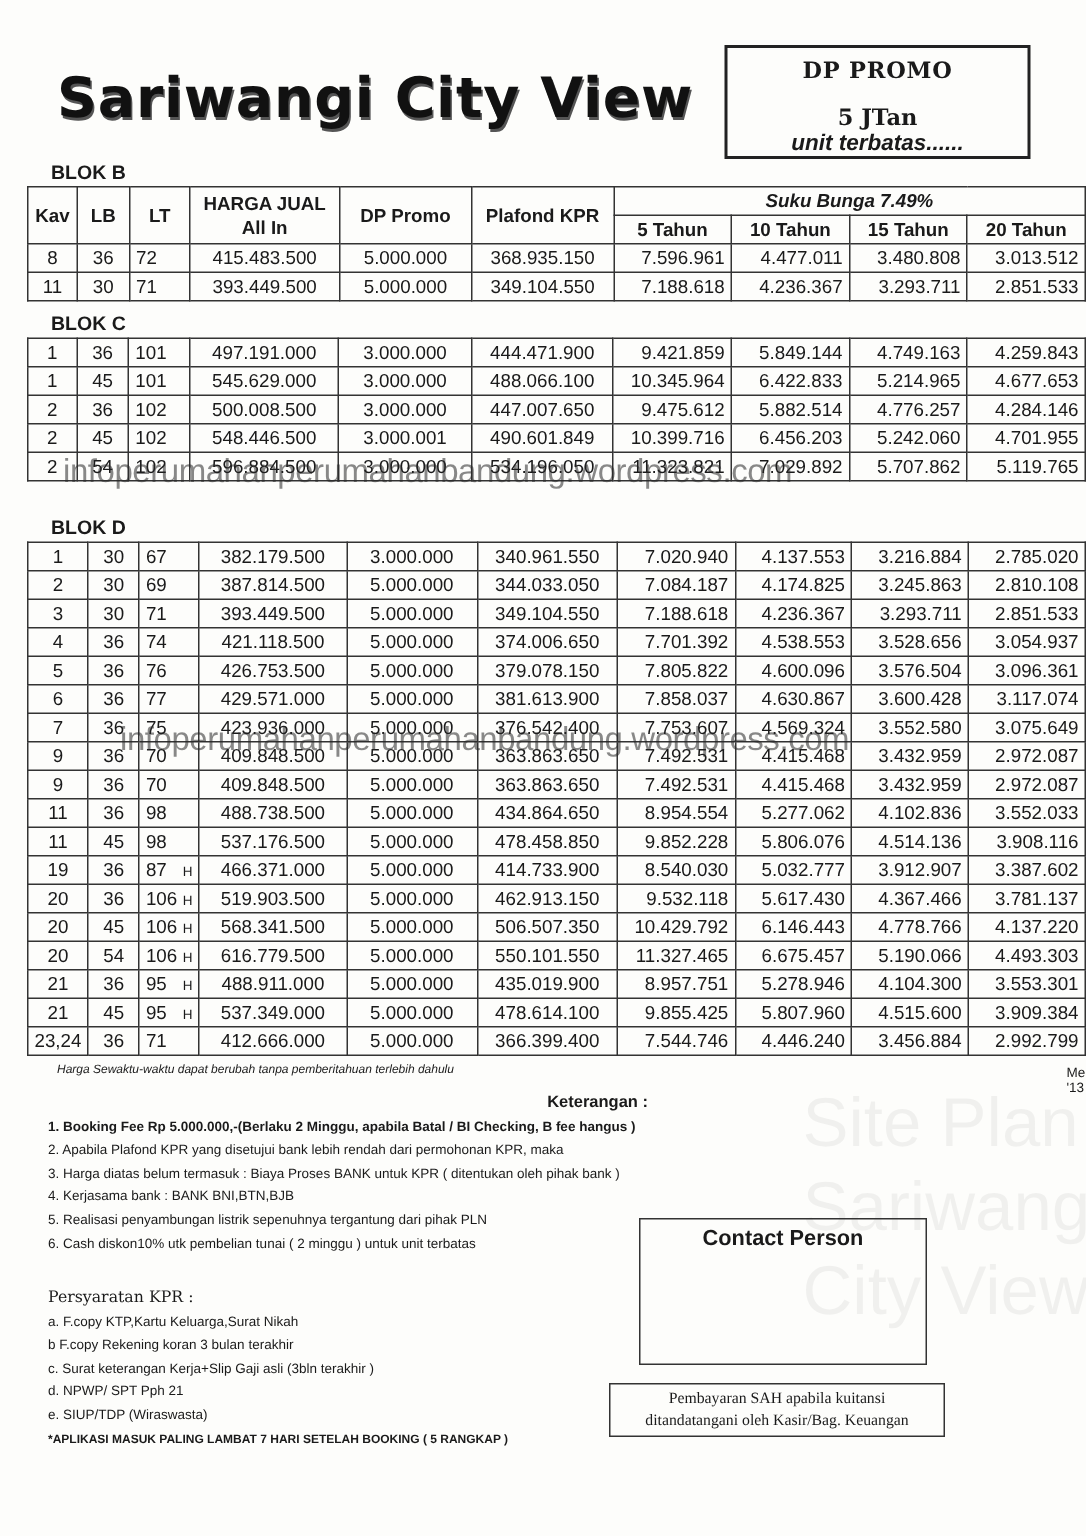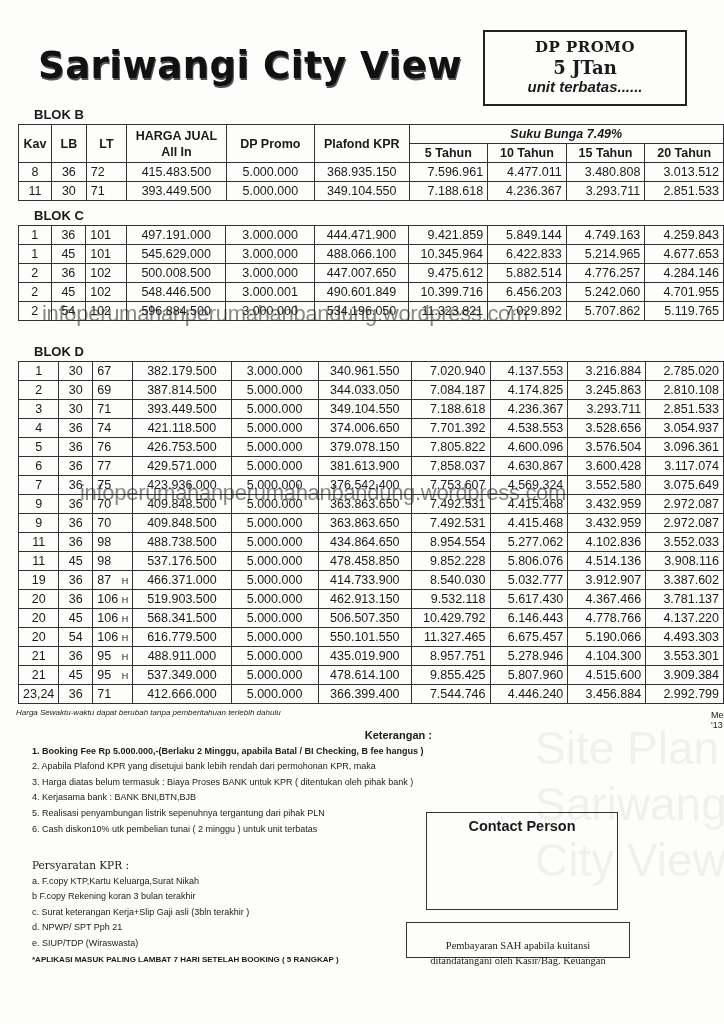--- a/index.html
+++ b/index.html
@@ -10,21 +10,21 @@
   .title {
     position:absolute; left:38px; top:44px; font-family:"DejaVu Sans", sans-serif;
     font-size:37px; font-weight:bold; letter-spacing:0.5px; color:#111;
     text-shadow:1px 2px 0 #555;
   }
   .promo {
     position:absolute; left:483px; top:30px; width:204px; height:76px;
     border:2px solid #222; text-align:center; box-sizing:border-box; padding-top:6px;
   }
   .promo .p1 { font-family:"DejaVu Serif", serif; font-weight:bold; font-size:15px; letter-spacing:0.5px; }
-  .promo .p2 { font-family:"DejaVu Serif", serif; font-weight:bold; font-size:18px; margin-top:1px; }
+  .promo .p2 { font-family:"DejaVu Serif", serif; font-weight:bold; font-size:15px; margin-top:13px; }
   .promo .p3 { font-style:italic; font-weight:bold; font-size:15px; margin-top:0px; }
   .blok-label { position:absolute; left:34px; font-size:13px; font-weight:bold; }
   table.grid { position:absolute; left:18px; border-collapse:collapse; font-size:12.5px; }
   table.grid td, table.grid th {
     border:1.5px solid #333; padding:0 4px; height:18px; white-space:nowrap;
   }
   table.grid th { font-weight:bold; font-size:12.5px; text-align:center; }
   .c-kav { width:24px; text-align:center; }
   .c-lb { width:26px; text-align:center; }
   .c-lt { width:32px; text-align:left; }
@@ -46,21 +46,21 @@
   .persy .hdr { font-family:"DejaVu Serif", serif; font-size:10.5px; }
   .persy .bold { font-weight:bold; font-size:8px; }
   .contact {
     position:absolute; left:426px; top:812px; width:192px; height:98px;
     border:1.5px solid #333; box-sizing:border-box; text-align:center;
     font-weight:bold; font-size:14.5px; padding-top:5px;
   }
   .pay {
     position:absolute; left:406px; top:922px; width:224px; height:36px;
     border:1.5px solid #333; box-sizing:border-box; text-align:center;
-    font-family:"Liberation Serif", serif; font-size:10.5px; line-height:15px; padding-top:15px;
+    font-family:"Liberation Serif", serif; font-size:10.5px; line-height:15px; padding-top:2px;
   }
   .watermark {
     position:absolute; font-size:22px; color:rgba(40,40,40,0.55); letter-spacing:-0.3px; white-space:nowrap;
   }
   .ghost {
     position:absolute; left:535px; top:720px; font-size:46px; color:rgba(0,0,0,0.05);
     line-height:56px; font-family:"Liberation Sans", sans-serif;
   }
 </style>
 </head>
@@ -407,21 +407,21 @@
         <td class="c-dp"><span>5.000.000</span></td>
         <td class="c-plaf"><span>366.399.400</span></td>
         <td class="c-5"><span>7.544.746</span></td>
         <td class="c-10"><span>4.446.240</span></td>
         <td class="c-15"><span>3.456.884</span></td>
         <td class="c-20"><span>2.992.799</span></td>
       </tr>
     </tbody>
 </table>
 
-<div class="note-small" style="left:16px;top:708px;">Harga Sewaktu-waktu dapat berubah tanpa pemberitahuan terlebih dahulu</div>
+<div class="note-small" style="left:38px;top:708px;">Harga Sewaktu-waktu dapat berubah tanpa pemberitahuan terlebih dahulu</div>
 <div class="mei">Mei '13</div>
 
 <div class="watermark" style="left:42px;top:301px;">infoperumahanperumahanbandung.wordpress.com</div>
 <div class="watermark" style="left:80px;top:480px;">infoperumahanperumahanbandung.wordpress.com</div>
 
 <div class="ket">
   <div class="hdr">Keterangan :</div>
   <div class="b">1. Booking Fee Rp 5.000.000,-(Berlaku 2 Minggu, apabila Batal / BI Checking, B fee hangus )</div>
   <div>2. Apabila Plafond KPR yang disetujui bank lebih rendah dari permohonan KPR, maka</div>
   <div>3. Harga diatas belum termasuk : Biaya Proses BANK untuk KPR ( ditentukan oleh pihak bank )</div>

